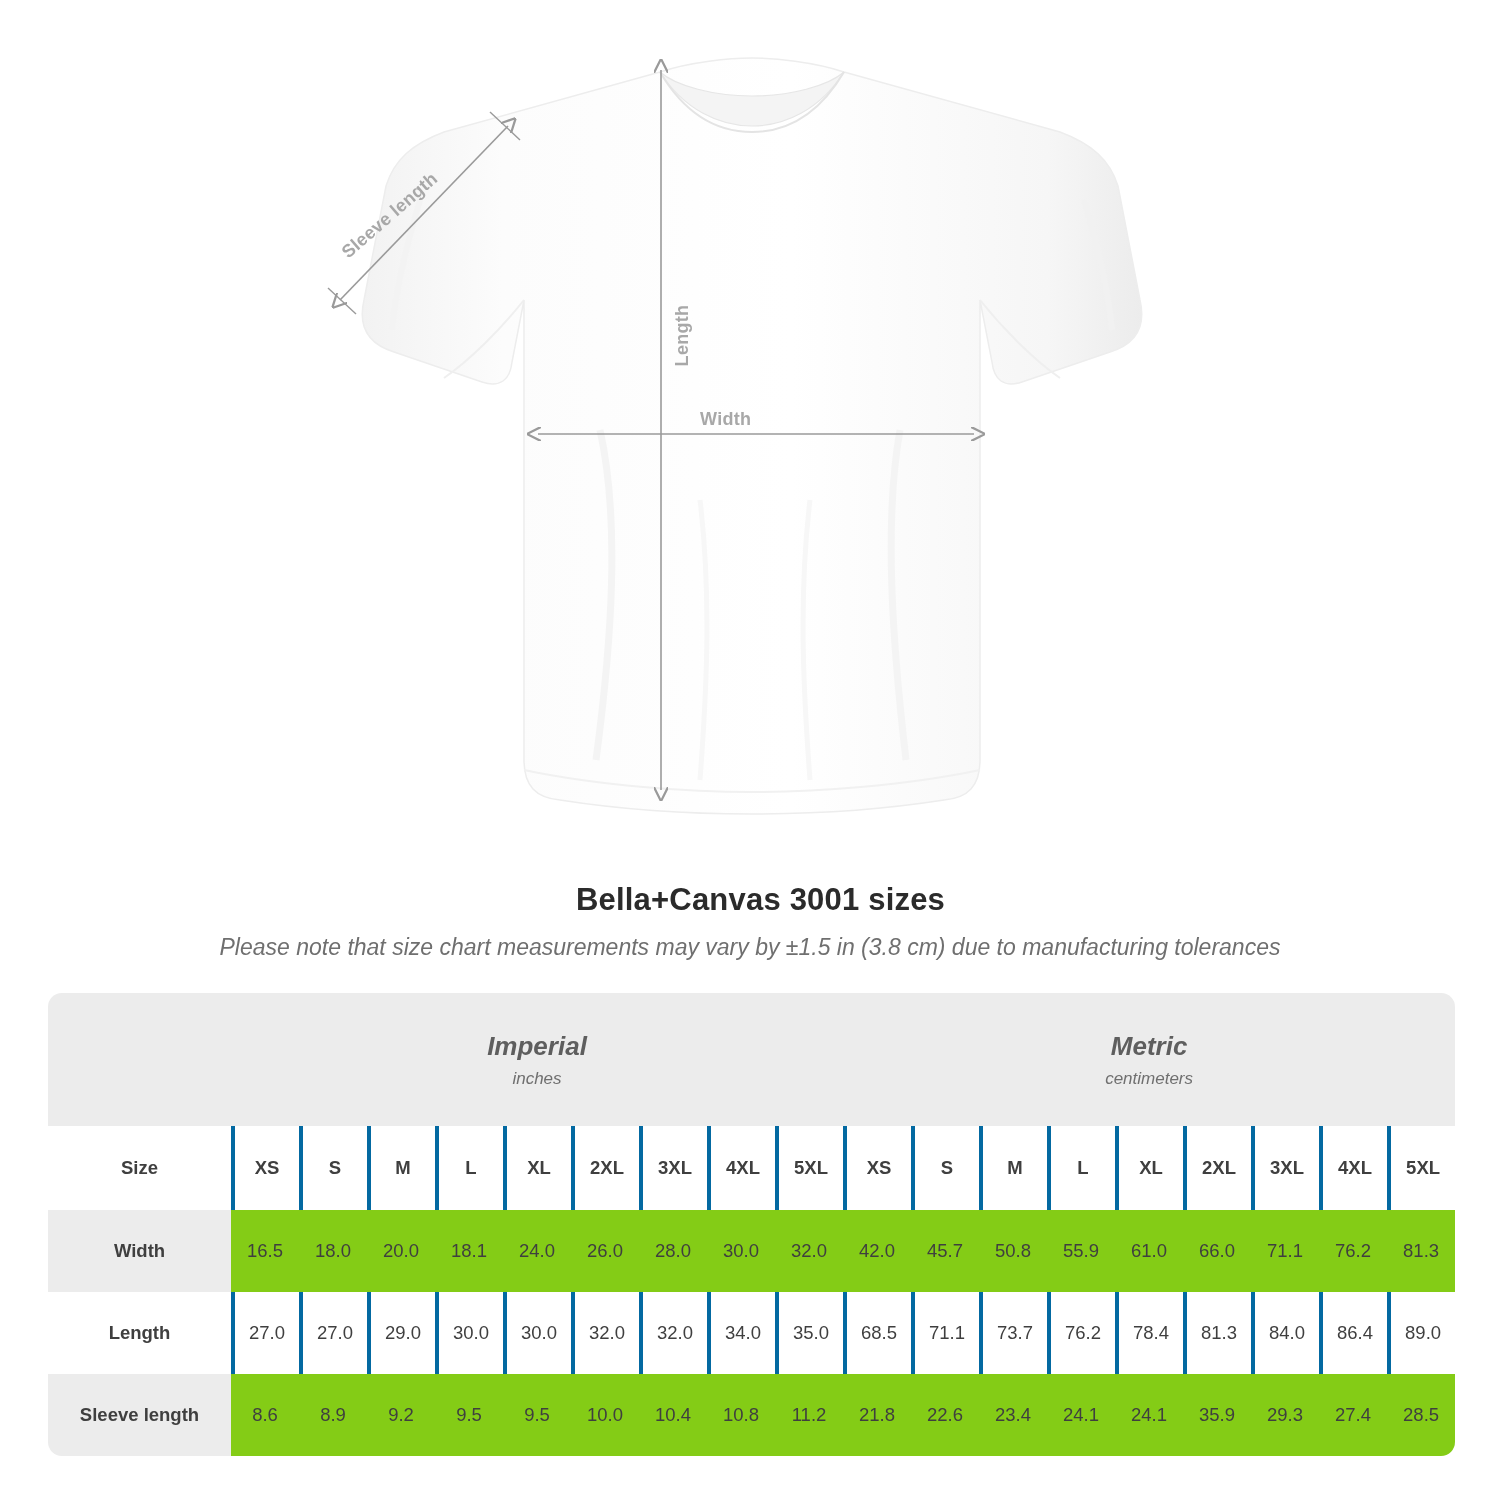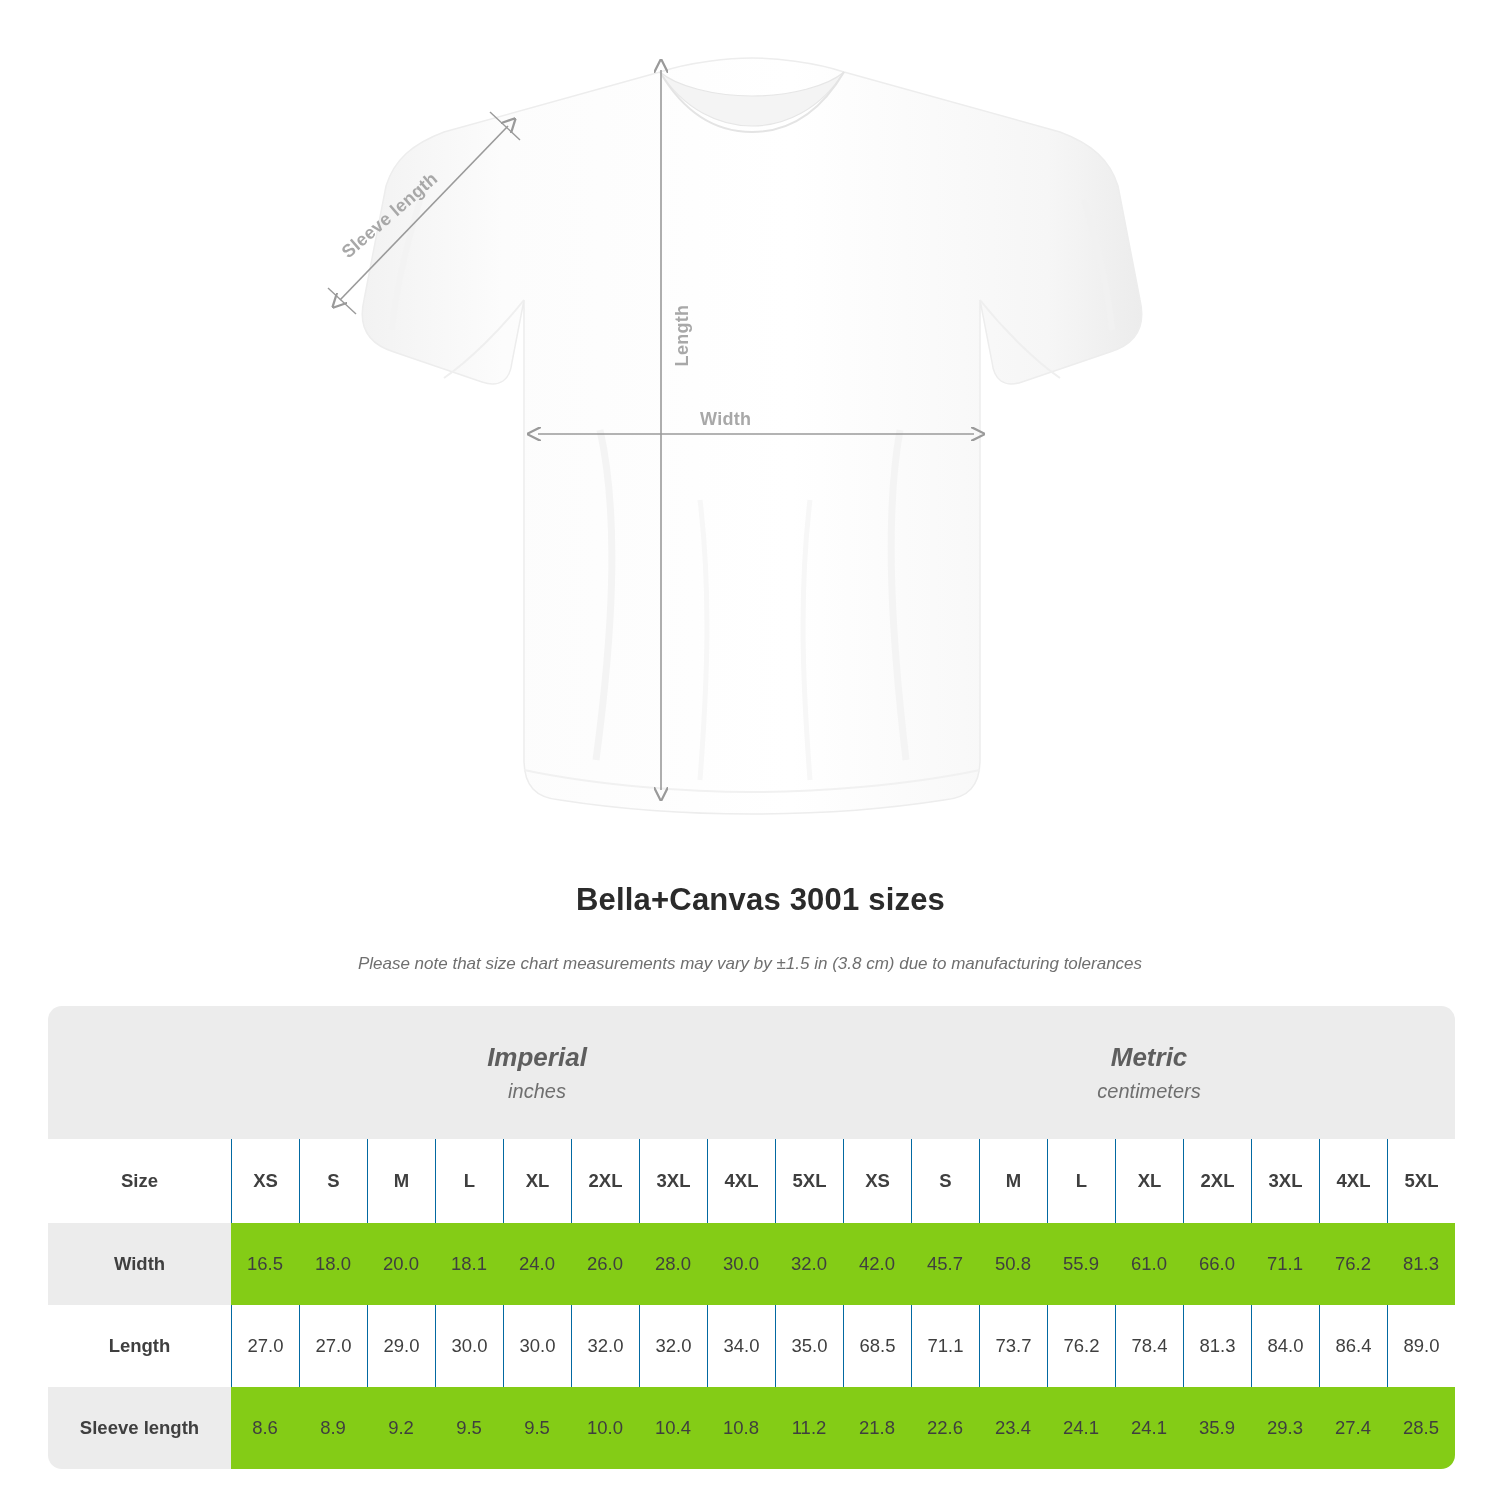--- a/index.html
+++ b/index.html
@@ -60,22 +60,22 @@
     margin-top: 22px;
   }
   .title {
     font-size: 31px;
     font-weight: bold;
     color: #2b2b2b;
     letter-spacing: 0.2px;
     padding-left: 21px;
   }
   .subtitle {
-    margin-top: 36px;
-    font-size: 17px;
+    margin-top: 16px;
+    font-size: 23px;
     font-style: italic;
     color: #6f6f6f;
   }
 
   
   .table-wrap {
     margin: 32px 48px 0 48px;
   }
   table.size-table {
     width: 1404px;
@@ -95,21 +95,21 @@
   }
   .sys-head.first { border-top-left-radius: 14px; }
   .sys-head.last  { border-top-right-radius: 14px; }
   .sys-name {
     font-size: 26px;
     font-weight: bold;
     font-style: italic;
     color: #5e5e5e;
   }
   .sys-unit {
-    font-size: 20px;
+    font-size: 17px;
     font-style: italic;
     color: #6f6f6f;
     margin-top: 7px;
   }
   .row-label {
     width: 183px;
     text-align: center;
     font-weight: bold;
     font-size: 18.5px;
     color: #4a4a4a;
@@ -131,21 +131,21 @@
     color: #3f3f3f;
   }
   tr.shaded .data-cell, tr.shaded .row-label { background: #84cc16; }
   tr.plain  .data-cell, tr.plain  .row-label { background: #ffffff; }
   tr.shaded .row-label { background: #ececec; }
   tr.last-row .row-label { border-bottom-left-radius: 14px; }
   tr.last-row td:last-child { border-bottom-right-radius: 14px; }
   .vline {
     border-left: 1px solid #ffffff;
   }
-  tr.plain .vline { border-left: 1px solid #0369a1; }
+  tr.plain .vline { border-left: 4px solid #0369a1; }
 </style>
 </head>
 <body>
 
 <div class="page">
 
   <div class="illustration">
     <svg class="shirt-svg" width="1500" height="860" viewBox="0 0 1500 860">
       <defs>
         <linearGradient id="shirtShade" x1="0" y1="0" x2="1" y2="0">

